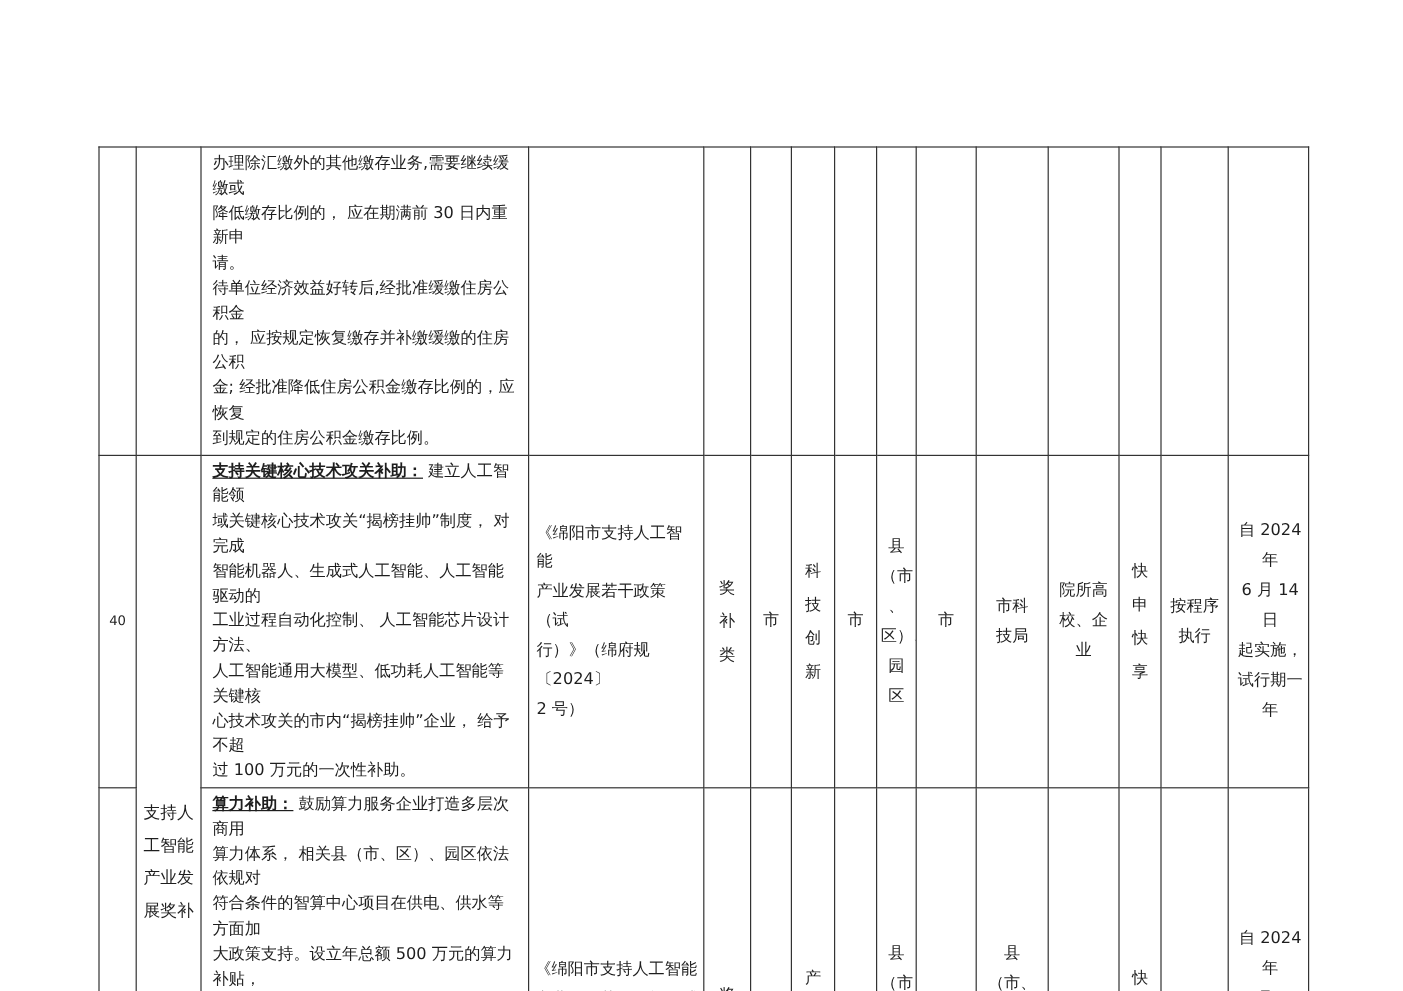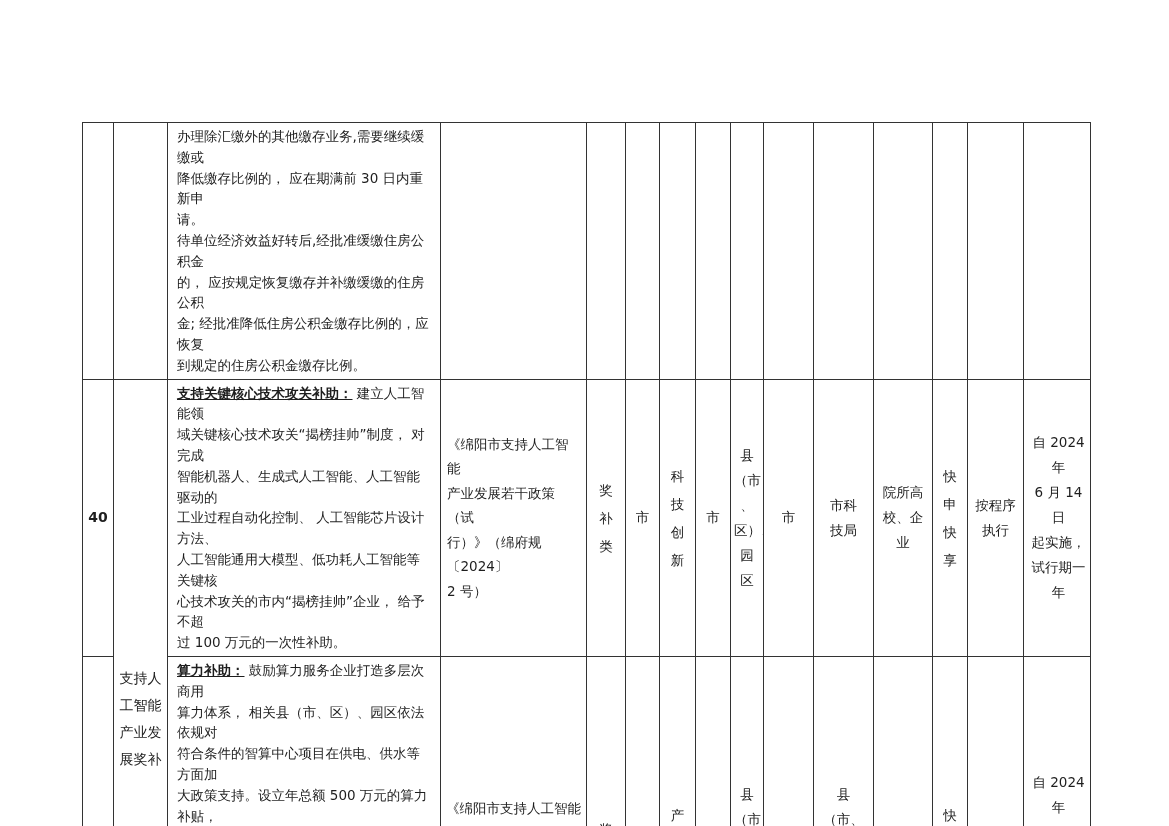--- a/index.html
+++ b/index.html
@@ -28,21 +28,21 @@
   }
   .pre{white-space:pre-line;}
   td.desc{
     text-align:left;
     padding:3px 9px 3px 9px;
     line-height:20.8px;
   }
   td.desc .b{font-weight:700;text-decoration:underline;}
   td.stack{line-height:28px;}
   td.cat{line-height:27px;font-size:14px;}
-  td.num{font-size:14px;font-weight:bold;}
+  td.num{font-size:11px;}
   td.policy-left{text-align:left;padding-left:6px;padding-right:5px;line-height:24.5px;}
   td.policy-center{text-align:center;line-height:24.5px;}
   td.validity{line-height:25px;text-align:center;padding-left:6px;}
   tr.r-part{height:158px;}
   tr.r-40{height:152px;}
   tr.r-41{height:216px;}
 </style>
 </head>
 <body>
 

